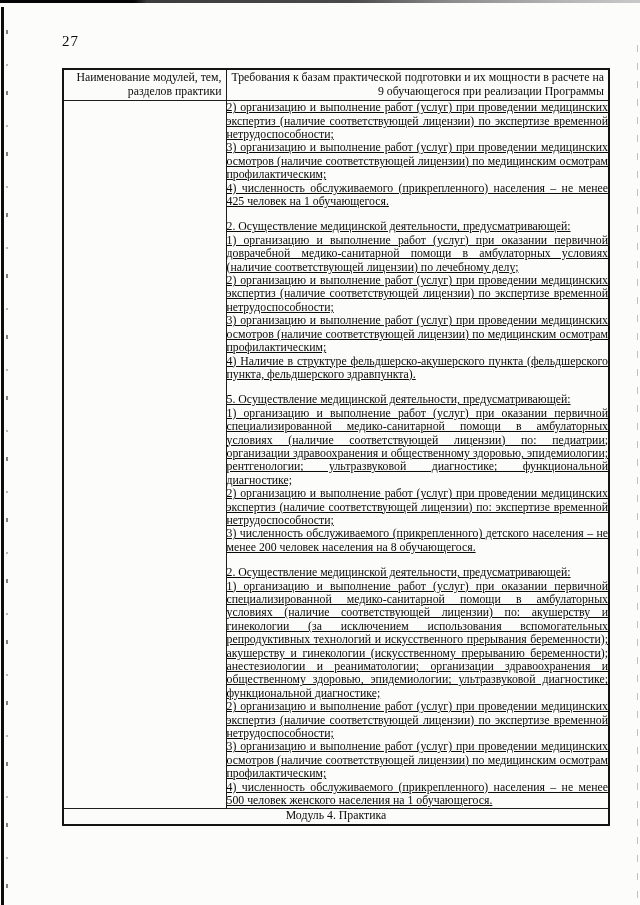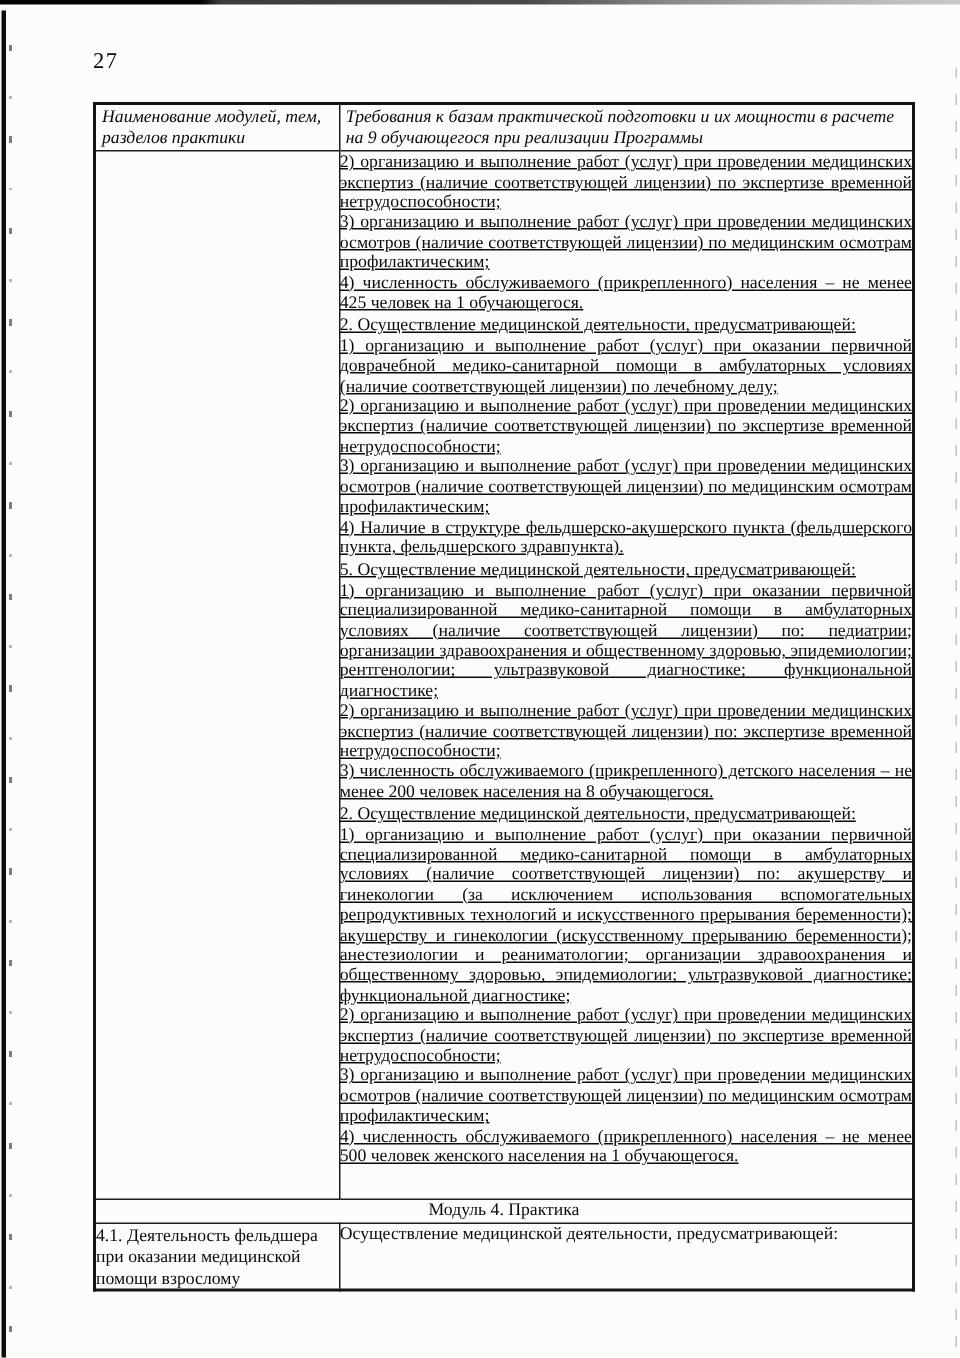--- a/index.html
+++ b/index.html
@@ -70,38 +70,37 @@
   }
   col.c1 { width: 163px; }
   col.c2 { width: 383px; }
   .doc-table th, .doc-table td {
     border: 1px solid #1d1d1d;
     vertical-align: top;
     font-weight: normal;
     padding: 0;
   }
   .doc-table th {
-    text-align: left;
+    text-align: right;
     vertical-align: middle;
     padding: 1px 4px 2px;
     line-height: 13.6px;
     height: 26px;
-    font-style: italic;
   }
   .cell-module-name {
     padding: 2px 4px 3px 5px;
     line-height: 14.2px;
     text-align: left;
   }
   .cell-requirements {
     height: 698px;
     padding: 1px 5px 4px 5px;
     line-height: 13.4px;
   }
-  .cell-requirements .section + .section { margin-top: 2px; }
+  .cell-requirements .section + .section { margin-top: 12px; }
   .cell-requirements p {
     margin: 0;
     text-align: justify;
     text-decoration: underline;
   }
   .cell-module-title {
     text-align: center;
     vertical-align: middle;
     height: 15px;
     padding: 1px 2px;
@@ -164,19 +163,15 @@
               <p>1) организацию и выполнение работ (услуг) при оказании первичной специализированной медико-санитарной помощи в амбулаторных условиях (наличие соответствующей лицензии) по: акушерству и гинекологии (за исключением использования вспомогательных репродуктивных технологий и искусственного прерывания беременности); акушерству и гинекологии (искусственному прерыванию беременности); анестезиологии и реаниматологии; организации здравоохранения и общественному здоровью, эпидемиологии; ультразвуковой диагностике; функциональной диагностике;</p>
               <p>2) организацию и выполнение работ (услуг) при проведении медицинских экспертиз (наличие соответствующей лицензии) по экспертизе временной нетрудоспособности;</p>
               <p>3) организацию и выполнение работ (услуг) при проведении медицинских осмотров (наличие соответствующей лицензии) по медицинским осмотрам профилактическим;</p>
               <p>4) численность обслуживаемого (прикрепленного) населения – не менее 500 человек женского населения на 1 обучающегося.</p>
             </div>
           </td>
       </tr>
       <tr>
         <td colspan="2" class="cell-module-title">Модуль 4. Практика</td>
       </tr>
-      <tr>
-        <td class="cell-module-name">4.1. Деятельность фельдшера при оказании медицинской помощи взрослому</td>
-        <td class="cell-requirements-small">Осуществление медицинской деятельности, предусматривающей:</td>
-      </tr>
     </tbody>
   </table>
 </div>
 
 </body></html>

